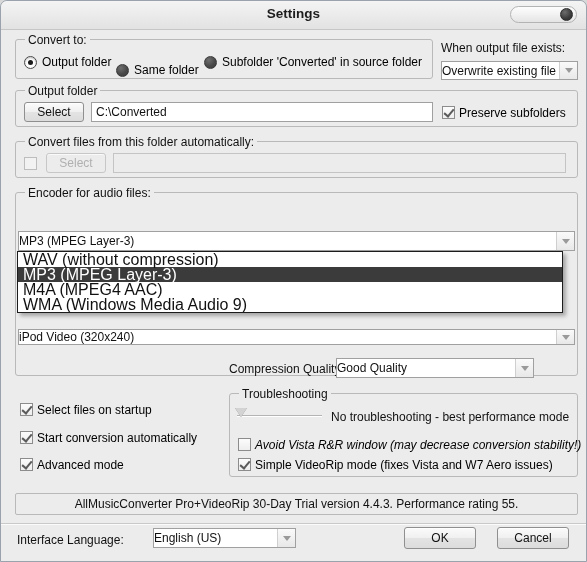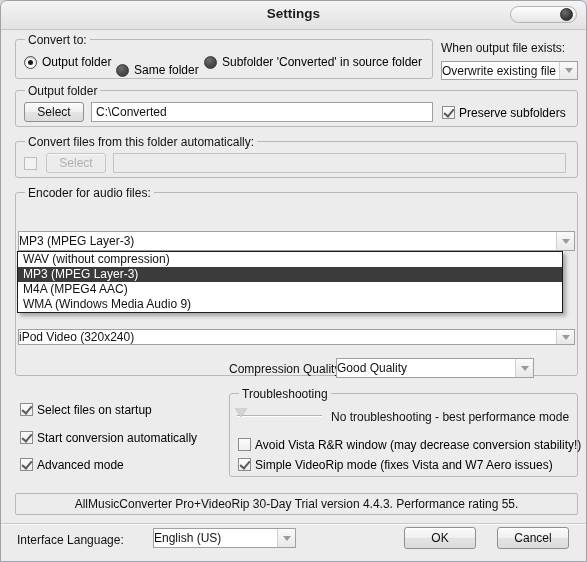--- a/index.html
+++ b/index.html
@@ -219,21 +219,21 @@
     box-sizing: border-box;
     background: #ffffff;
     border: 1px solid #1c1c1c;
     box-shadow: 3px 3px 4px rgba(0,0,0,.30);
     z-index: 50;
     overflow: hidden;
   }
   .dd-item {
     height: 15px;
     line-height: 15px;
-    font-size: 12px;
+    font-size: 16px;
     padding-left: 5px;
     color: #111;
     white-space: nowrap;
   }
   .dd-item.sel { background: #3b3b3b; color: #ffffff; }
 
   
   .slider-track {
     position: absolute;
     height: 1px;
@@ -372,21 +372,21 @@
   </div>
 
   <div class="group" style="left:228px; top:392px; width:349px; height:84px;">
     <span class="group-title">Troubleshooting</span>
   </div>
 
   <div class="slider-track" style="left:236px; top:414px; width:85px;"></div>
   <div class="slider-thumb" style="left:234px; top:407px;"></div>
   <div class="lbl" style="left:330px; top:409px;">No troubleshooting - best performance mode</div>
 
-  <div class="cb-row" style="left:237px; top:437px;">
+  <div class="cb-row" style="left:237px; top:437px;font-style:italic;">
     <span class="cb"></span>
     <span class="cb-label">Avoid Vista R&amp;R window (may decrease conversion stability!)</span>
   </div>
   <div class="cb-row" style="left:237px; top:457px;">
     <span class="cb checked"></span>
     <span class="cb-label">Simple VideoRip mode (fixes Vista and W7 Aero issues)</span>
   </div>
 
   <div class="infobar" style="left:14px; top:492px; width:563px; height:22px;">AllMusicConverter Pro+VideoRip 30-Day Trial version 4.4.3. Performance rating 55.</div>
 

